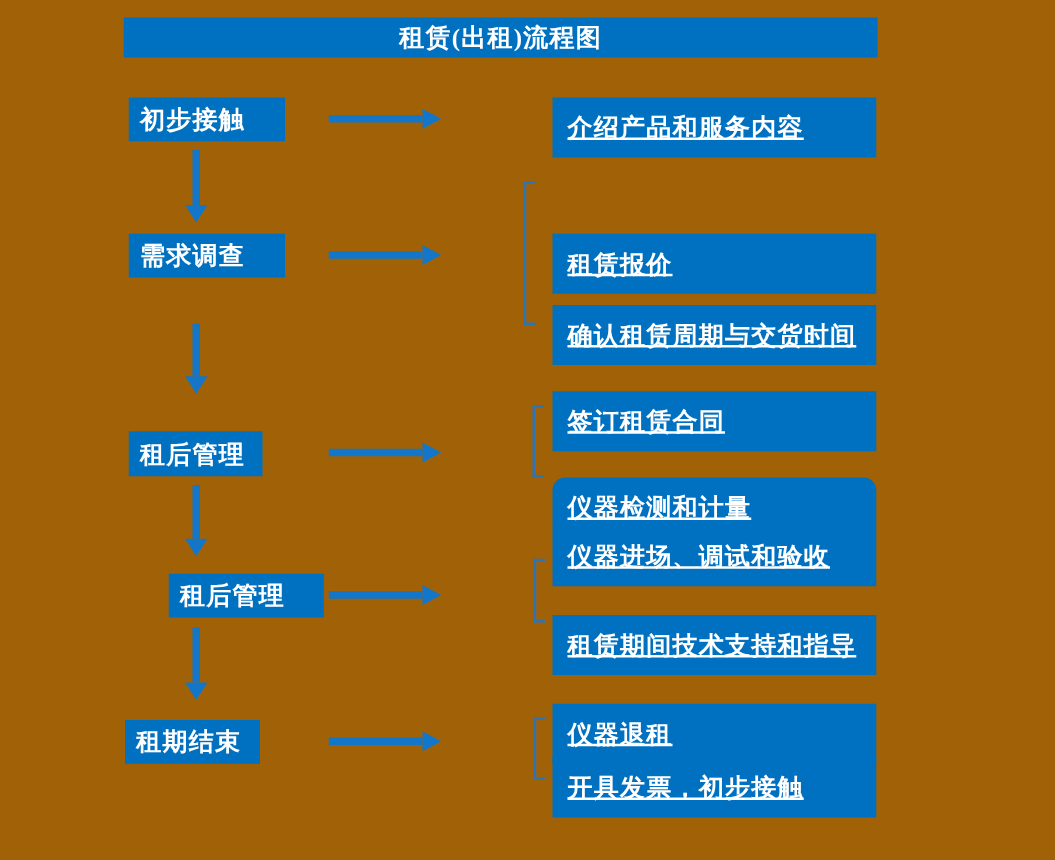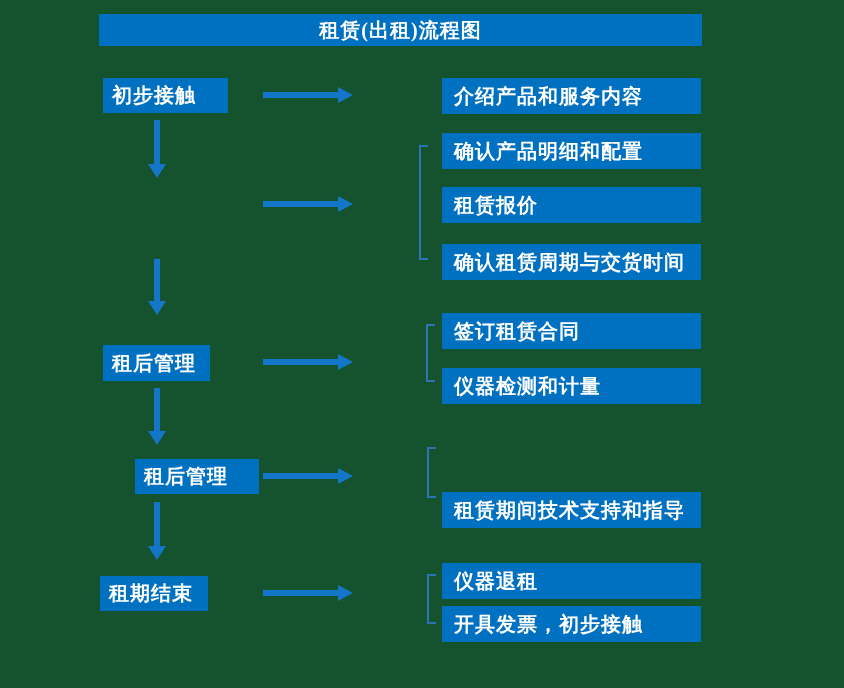--- a/index.html
+++ b/index.html
@@ -1,20 +1,20 @@
 <!DOCTYPE html>
 <html style="--box-blue: #0070C0; --arrow-blue: #1476C8; --bracket-blue: #2E74B5; --text-white: #FFFFFF;"><head>
 <meta charset="utf-8">
 <style>
   html, body { margin: 0; padding: 0; background: #ffffff; }
   .canvas {
     position: relative;
     width: 844px;
     height: 688px;
-    background: #14532d;
+    background: #a16207;
     overflow: hidden;
     font-family: "Liberation Serif", serif;
   }
   .title-bar {
     position: absolute;
     left: 99px; top: 14px;
     width: 603px; height: 32px;
     background: var(--box-blue);
     color: var(--text-white);
     font-size: 20px;
@@ -29,21 +29,21 @@
     background: var(--box-blue);
     color: var(--text-white);
     font-size: 20px;
     font-weight: bold;
     display: flex;
     align-items: center;
     letter-spacing: 1px;
     box-sizing: border-box;
   }
   .step-box { padding-left: 9px; }
-  .detail-box { left: 442px; width: 259px; height: 36px; padding-left: 12px; }
+  .detail-box { left: 442px; width: 259px; height: 48px; padding-left: 12px; text-decoration: underline; }
   .h-arrow {
     position: absolute;
     width: 75px; height: 6px;
     background: var(--arrow-blue);
   }
   .h-arrow::after {
     content: "";
     position: absolute;
     left: 100%; top: -5px;
     width: 0; height: 0;
@@ -76,20 +76,21 @@
   }
 </style>
 </head>
 <body>
 
 <div class="canvas">
 
   <div class="title-bar">租赁(出租)流程图</div>
 
   <div class="box step-box" style="left:103px; top:78px;  width:125px; height:35px;">初步接触</div>
+  <div class="box step-box" style="left:103px; top:187px; width:125px; height:35px;">需求调查</div>
   <div class="box step-box" style="left:103px; top:345px; width:107px; height:36px;">租后管理</div>
   <div class="box step-box" style="left:100px; top:459px; width:124px; height:35px;margin-left:35px;">租后管理</div>
   <div class="box step-box" style="left:100px; top:576px; width:108px; height:35px;">租期结束</div>
 
   <div class="v-arrow" style="left:154px; top:120px; height:44px;"></div>
   <div class="v-arrow" style="left:154px; top:259px; height:42px;"></div>
   <div class="v-arrow" style="left:154px; top:388px; height:43px;"></div>
   <div class="v-arrow" style="left:154px; top:502px; height:44px;"></div>
 
   <div class="h-arrow" style="left:263px; top:92px;"></div>
@@ -97,22 +98,22 @@
   <div class="h-arrow" style="left:263px; top:359px;"></div>
   <div class="h-arrow" style="left:263px; top:473px;"></div>
   <div class="h-arrow" style="left:263px; top:590px;"></div>
 
   <div class="bracket" style="left:419px; top:145px; height:115px;"></div>
   <div class="bracket" style="left:426px; top:324px; height:58px;"></div>
   <div class="bracket" style="left:427px; top:447px; height:51px;"></div>
   <div class="bracket" style="left:427px; top:574px; height:50px;"></div>
 
   <div class="box detail-box" style="top:78px;">介绍产品和服务内容</div>
-  <div class="box detail-box" style="top:133px;">确认产品明细和配置</div>
   <div class="box detail-box" style="top:187px;">租赁报价</div>
   <div class="box detail-box" style="top:244px;">确认租赁周期与交货时间</div>
   <div class="box detail-box" style="top:313px;">签订租赁合同</div>
-  <div class="box detail-box" style="top:368px;">仪器检测和计量</div>
+  <div class="box detail-box" style="top:382px;border-radius:10px;">仪器检测和计量</div>
+  <div class="box detail-box" style="top:421px;">仪器进场、调试和验收</div>
   <div class="box detail-box" style="top:492px;">租赁期间技术支持和指导</div>
   <div class="box detail-box" style="top:563px;">仪器退租</div>
   <div class="box detail-box" style="top:606px;">开具发票，初步接触</div>
 
 </div>
 
 </body></html>

